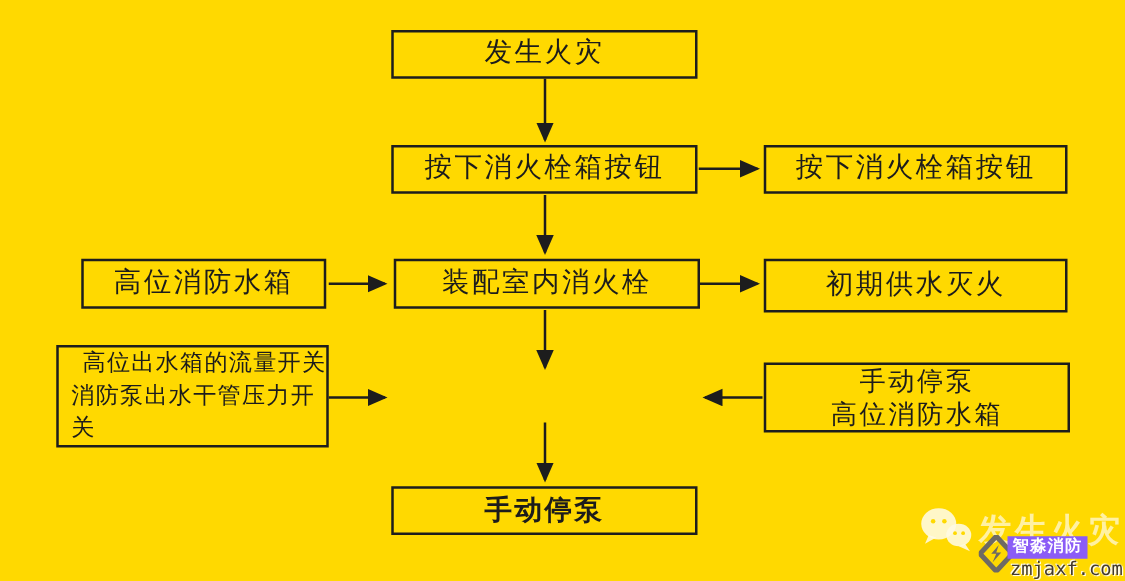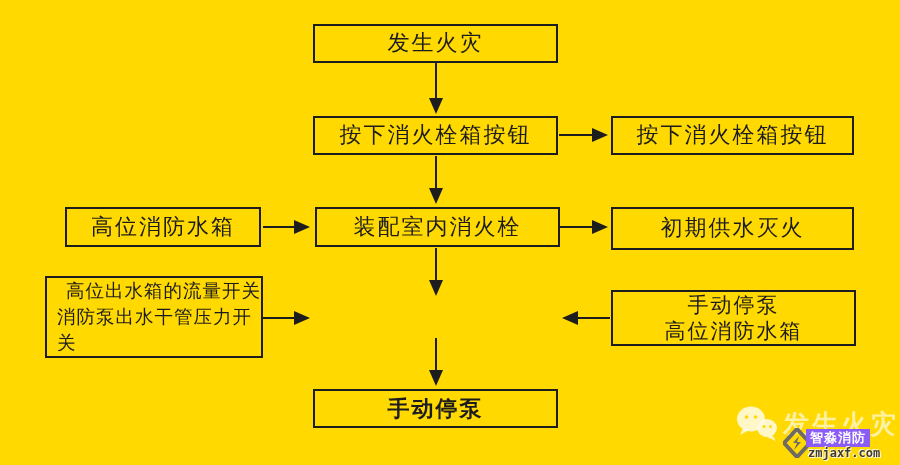--- a/index.html
+++ b/index.html
@@ -73,22 +73,22 @@
     font-weight: bold;
     line-height: 18px;
     text-align: center;
     letter-spacing: 1px;
     white-space: nowrap;
   }
   .wm-site {
     position: absolute;
     left: 808px; top: 446px;
     font-family: "DejaVu Sans Mono", "Liberation Mono", monospace;
-    font-size: 12px;
-    font-weight: bold;
+    font-size: 15px;
+    font-weight: normal;
     color: #433a2c;
     text-shadow: 0 0 2px #fffbe6, 1px 1px 0 #fffbe6, -1px -1px 0 #fffbe6;
     white-space: nowrap;
   }
 </style>
 </head>
 <body>
 
 <div class="canvas">
 

